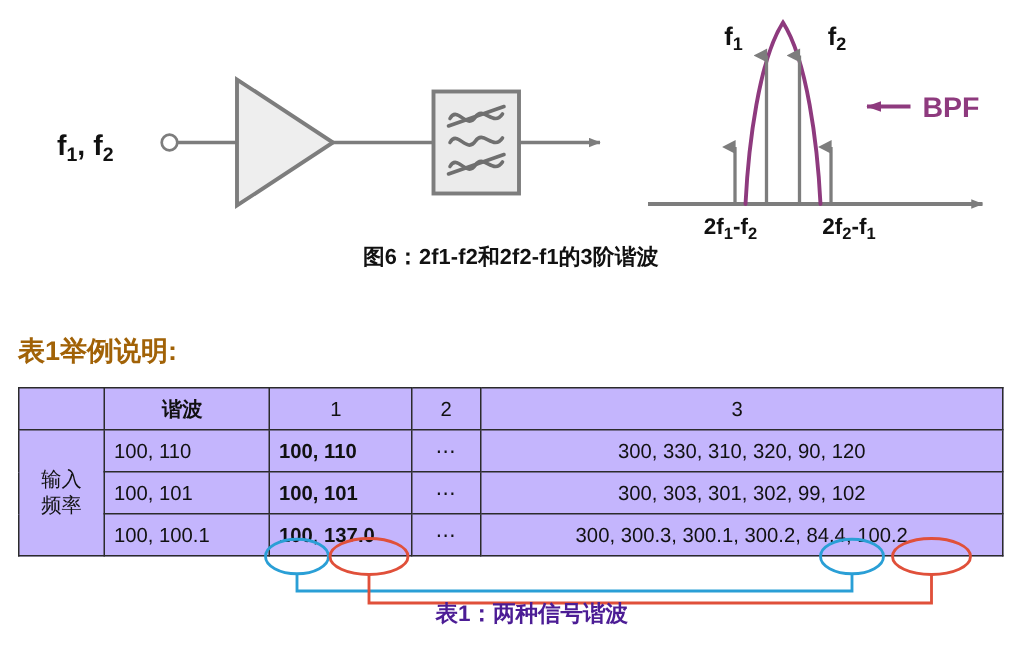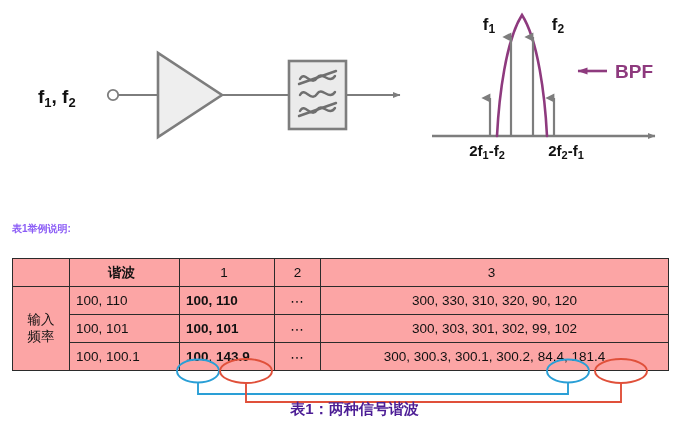--- a/index.html
+++ b/index.html
@@ -21,30 +21,30 @@
     position:absolute;left:0;top:162px;width:681px;
     text-align:center;
     font-size:14.5px;font-weight:bold;
     letter-spacing:.1px;
     color:#111;
   }
 
   
   .table-intro{
     position:absolute;left:12px;top:222px;
-    font-size:10px;font-weight:bold;color:#8b5cf6;
+    font-size:18px;font-weight:bold;color:#a16207;
   }
 
   
   .tbl-wrap{position:absolute;left:12px;top:258px;width:657px;}
   table.harm{
     border-collapse:collapse;
     width:657px;
     table-layout:fixed;
-    background:#fca5a5;
+    background:#c4b5fd;
   }
   table.harm td{
     border:1px solid #2b2b2b;
     font-size:13.5px;
     padding:3px 6px;
     color:#111;
     vertical-align:middle;
     height:28px;
     box-sizing:border-box;
   }
@@ -136,20 +136,21 @@
 
       <text x="615" y="78" font-family="Liberation Sans, sans-serif" font-size="19" font-weight="bold" fill="#8e3a7e">BPF</text>
 
       <text x="487" y="156" text-anchor="middle" font-family="Liberation Sans, sans-serif" font-size="15" font-weight="bold" fill="#111">2f<tspan font-size="11" dy="3">1</tspan><tspan font-size="15" dy="-3">-f</tspan><tspan font-size="11" dy="3">2</tspan></text>
       <text x="566" y="156" text-anchor="middle" font-family="Liberation Sans, sans-serif" font-size="15" font-weight="bold" fill="#111">2f<tspan font-size="11" dy="3">2</tspan><tspan font-size="15" dy="-3">-f</tspan><tspan font-size="11" dy="3">1</tspan></text>
 
       <text x="38" y="103" font-family="Liberation Sans, sans-serif" font-size="19" font-weight="bold" fill="#111">f<tspan font-size="13" dy="4">1</tspan><tspan font-size="19" dy="-4">, f</tspan><tspan font-size="13" dy="4">2</tspan></text>
     </svg>
   </div>
 
+  <div class="fig-caption">图6：2f1-f2和2f2-f1的3阶谐波</div>
 
   <div class="table-intro">表1举例说明:</div>
 
   <div class="tbl-wrap">
     <table class="harm">
       <tbody>
         <tr class="hdr">
           <td class="c-label"></td>
           <td class="c-in">谐波</td>
           <td class="c-h1">1</td>
@@ -170,27 +171,27 @@
           <td class="c-in">100, 101</td>
           <td class="c-h1">100, 101</td>
           <td class="c-h2 dots">⋯</td>
           <td class="c-h3">300, 303, 301, 302, 99, 102</td>
         </tr>
 
         <tr>
           <td class="c-in">100, 100.1</td>
           <td class="c-h1">
             <span>100</span><span class="plain">,</span>
-            <span>143.9</span>
+            <span>137.0</span>
           </td>
           <td class="c-h2 dots">⋯</td>
           <td class="c-h3">
             <span>300, 300.3, 300.1, 300.2,</span>
             <span>84.4</span><span>,</span>
-            <span>181.4</span>
+            <span>100.2</span>
           </td>
         </tr>
       </tbody>
     </table>
 
     <svg class="tbl-overlay" width="657" height="160" viewBox="0 0 657 160">
       <g fill="none" stroke-width="1.9">
 
         <ellipse cx="186" cy="113" rx="21" ry="11.5" stroke="#2a9fd6"></ellipse>
 

